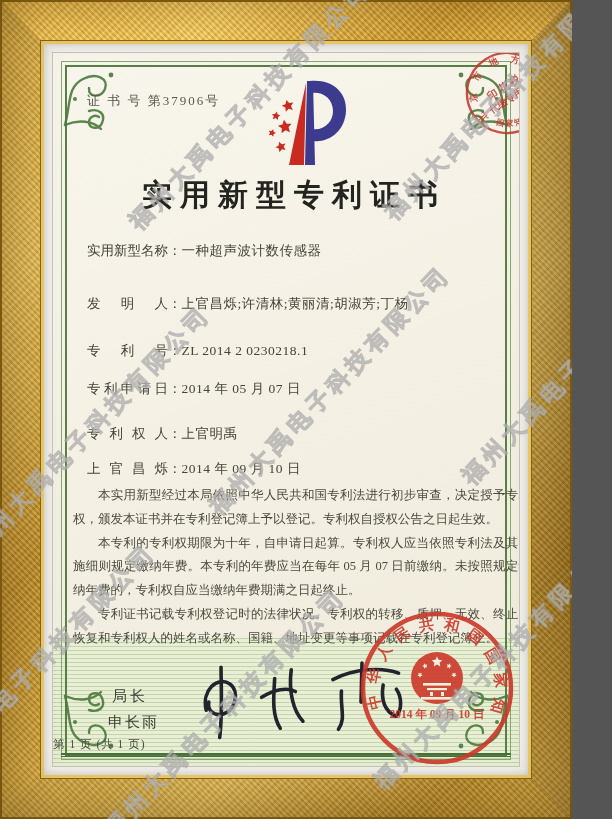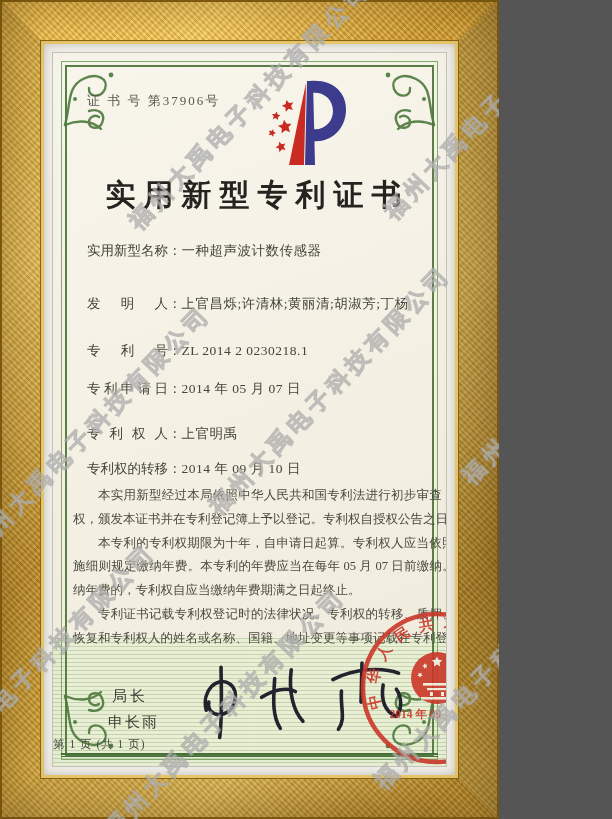--- a/index.html
+++ b/index.html
@@ -1,17 +1,17 @@
 <!DOCTYPE html>
 <html><head>
 <meta charset="utf-8">
 <style>
   * { margin:0; padding:0; box-sizing:border-box; }
   body { width:612px; height:819px; overflow:hidden; background:#555; font-family:"Liberation Serif","DejaVu Serif",serif; }
-  .stage { position:relative; width:499px; height:819px; background:#caa02f; overflow:hidden; }
+  .stage { position:relative; width:572px; height:819px; background:#caa02f; overflow:hidden; }
 
   
   .frame-side { position:absolute; }
   .gold-tex {
     background-image:
       repeating-linear-gradient(45deg, rgba(255,240,190,.18) 0 2px, rgba(110,75,10,.14) 2px 4px),
       repeating-linear-gradient(-45deg, rgba(255,240,190,.10) 0 3px, rgba(110,75,10,.10) 3px 6px),
       linear-gradient(135deg,#d3a438,#e6bd55 35%,#b98722 70%,#d8ab3e);
   }
   .f-top    { left:0; top:0; width:612px; height:44px; clip-path:polygon(0 0,100% 0,calc(100% - 44px) 100%,44px 100%); filter:brightness(1.1); }
@@ -148,21 +148,21 @@
     <div class="frow" style="top:289px">
       <span class="flabel">专利号</span><span>：</span><span class="fvalue">ZL 2014 2 0230218.1</span>
     </div>
     <div class="frow" style="top:327px">
       <span class="flabel">专利申请日</span><span>：</span><span class="fvalue">2014 年 05 月 07 日</span>
     </div>
     <div class="frow" style="top:372px">
       <span class="flabel">专利权人</span><span>：</span><span class="fvalue">上官明禹</span>
     </div>
     <div class="frow" style="top:407px">
-      <span class="flabel">专利权的转移</span><span>：</span><span class="fvalue">2014 年 09 月 10 日</span>
+      <span class="flabel">上官昌烁</span><span>：</span><span class="fvalue">2014 年 09 月 10 日</span>
     </div>
 
     <div class="paras">
       <p>本实用新型经过本局依照中华人民共和国专利法进行初步审查，决定授予专利权，颁发本证书并在专利登记簿上予以登记。专利权自授权公告之日起生效。</p>
       <p>本专利的专利权期限为十年，自申请日起算。专利权人应当依照专利法及其实施细则规定缴纳年费。本专利的年费应当在每年 05 月 07 日前缴纳。未按照规定缴纳年费的，专利权自应当缴纳年费期满之日起终止。</p>
       <p>专利证书记载专利权登记时的法律状况。专利权的转移、质押、无效、终止、恢复和专利权人的姓名或名称、国籍、地址变更等事项记载在专利登记簿上。</p>
     </div>
 
     <div class="sig-title">局长</div>
     <div class="sig-name">申长雨</div>

